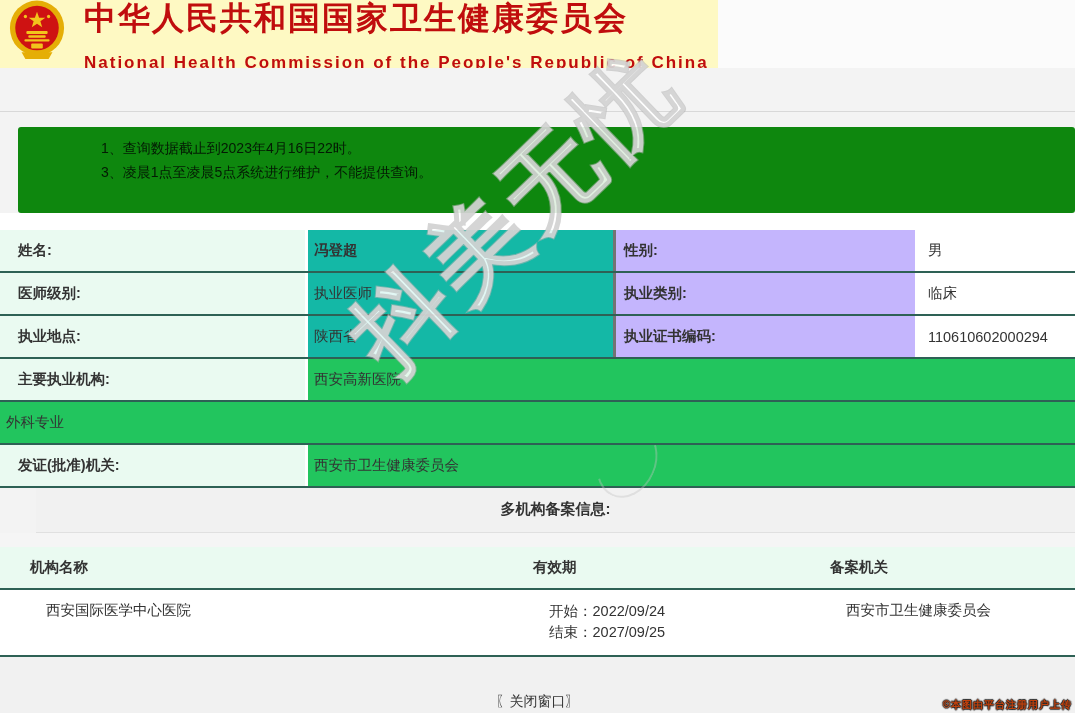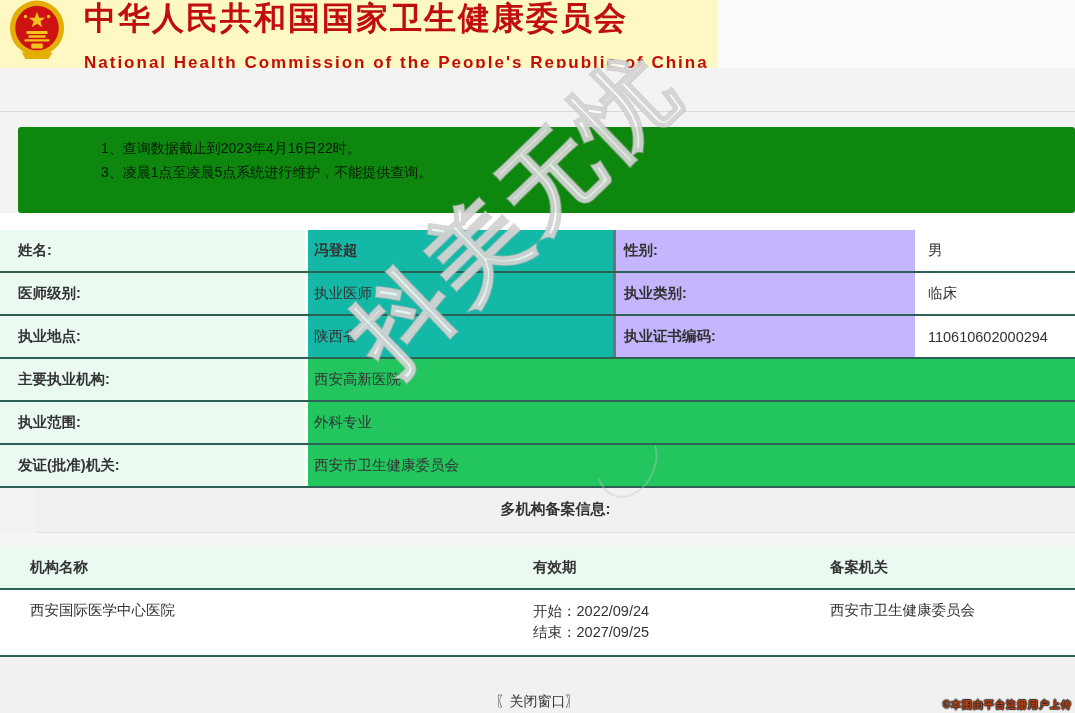--- a/index.html
+++ b/index.html
@@ -43,21 +43,21 @@
   .bold { font-weight: 700; }
 
   
   .section-title-band {
     height: 46px; background: #f1f1f1; border-bottom: 1px solid #e0e0e0;
     display: flex; align-items: center; justify-content: center;
     font-size: 15px; font-weight: 700; color: #333; margin-left: 36px;
   }
   .section-gap { height: 15px; background: #f5f5f5; }
   .org-header { display: flex; align-items: center; height: 44px; background: #eafaf1; border-bottom: 2px solid #2e6155; font-size: 14.5px; font-weight: 600; color: #333; }
-  .org-row { display: flex; background: #ffffff; border-bottom: 2px solid #2e6155; padding: 11px 0 12px; font-size: 14.5px; color: #333; }
+  .org-row { display: flex; background: #ffffff; border-bottom: 2px solid #2e6155; padding: 11px 16px 12px; font-size: 14.5px; color: #333; }
   .oc1 { width: 503px; padding-left: 30px; }
   .oc2 { width: 297px; padding-left: 30px; line-height: 21px; }
   .oc3 { flex: 1; padding-left: 30px; }
 
   
   .footer { flex: 1; background: #f1f1f1; display: flex; justify-content: center; padding-top: 36px; }
   .close-link { font-size: 14px; color: #333; cursor: pointer; height: 20px; }
 
   .copyright {
     position: absolute; right: 3px; bottom: 1px; font-size: 10px; font-weight: 700; color: #c2410c;
@@ -134,21 +134,20 @@
       <div class="cl1">执业地点:</div>
       <div class="cv1">陕西省</div>
       <div class="cl2">执业证书编码:</div>
       <div class="cv2">110610602000294</div>
     </div>
     <div class="irow">
       <div class="cl1">主要执业机构:</div>
       <div class="cvwide">西安高新医院</div>
     </div>
     <div class="irow">
-      <div class="cl1">执业范围:</div>
       <div class="cvwide">外科专业</div>
     </div>
     <div class="irow">
       <div class="cl1">发证(批准)机关:</div>
       <div class="cvwide">西安市卫生健康委员会</div>
     </div>
   </div>
 
   <div class="section-title-band">多机构备案信息:</div>
   <div class="section-gap"></div>

